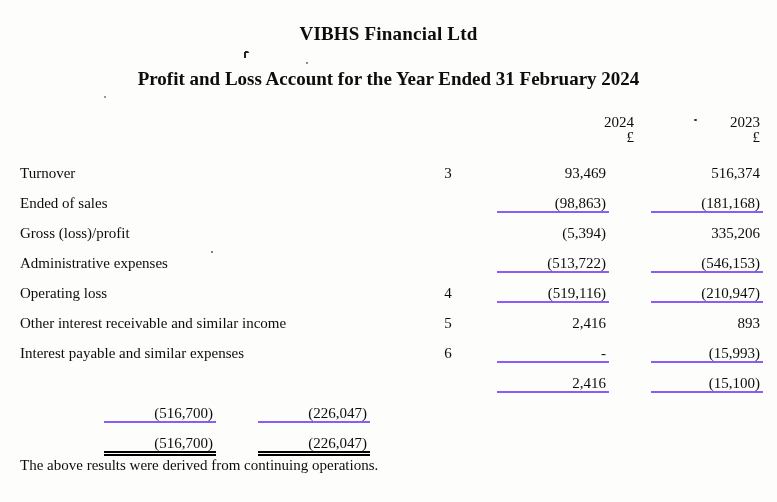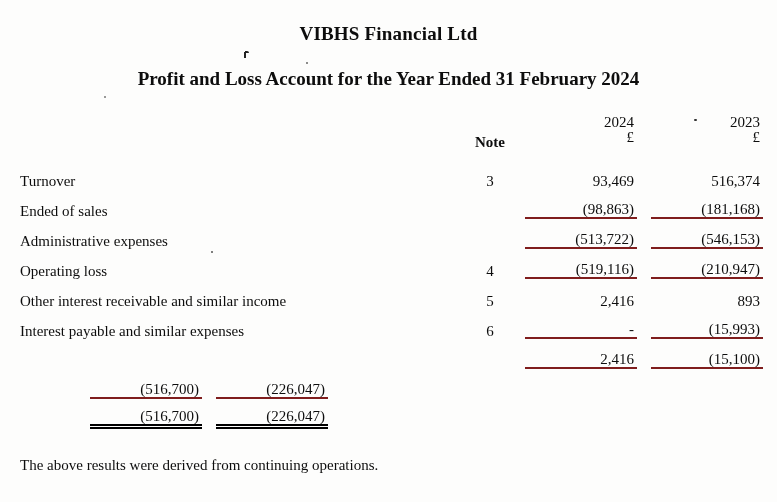--- a/index.html
+++ b/index.html
@@ -42,37 +42,38 @@
     width: 743px;
   }
   .header-row {
     display: flex;
     align-items: flex-start;
     height: 51px;
     box-sizing: border-box;
   }
   .row {
     display: flex;
-    align-items: flex-end;
+    align-items: flex-start;
     height: 30px;
     box-sizing: border-box;
     padding-top: 7px;
+    gap: 14px;
   }
   .c-label { flex: 1; font-size: 15px; line-height: 15px; }
   .c-note  { width: 70px; text-align: center; font-size: 15px; line-height: 15px; }
   .c-gap   { width: 14px; }
   .c-val   {
     width: 112px;
     text-align: right;
     font-size: 15px;
     line-height: 15px;
     padding-right: 3px;
     box-sizing: border-box;
   }
-  .u-single { border-bottom: 2px solid #7f1d1d; }
+  .u-single { border-bottom: 2px solid #8b5cf6; }
   .u-double { border-bottom: 5px double #000; }
 
   .h-note { font-weight: bold; padding-top: 27px; }
   .h-year { font-weight: normal; padding-top: 7px; }
   .h-year div { line-height: 15px; }
 
   
   .footnote {
     position: absolute;
     left: 20px;
@@ -125,21 +126,20 @@
   <span class="speck speck-b"></span>
   <span class="speck speck-c"></span>
   <span class="speck speck-d"></span>
 
   <div class="doc-title">Profit and Loss Account for the Year Ended 31 February 2024</div>
 
   <div class="pl-table">
 
     <div class="header-row">
       <div class="c-label"></div>
-      <div class="c-note h-note">Note</div>
       <div class="c-val h-year">
         <div>2024</div>
         <div>£</div>
       </div>
       <div class="c-gap"></div>
       <div class="c-val h-year">
         <div>2023</div>
         <div>£</div>
       </div>
     </div>
@@ -153,20 +153,27 @@
           <div class="c-val u-none">516,374</div>
         </div>
         <div class="row">
           <div class="c-label">Ended of sales</div>
           <div class="c-note"></div>
           <div class="c-val u-single">(98,863)</div>
           <div class="c-gap"></div>
           <div class="c-val u-single">(181,168)</div>
         </div>
         <div class="row">
+          <div class="c-label">Gross (loss)/profit</div>
+          <div class="c-note"></div>
+          <div class="c-val u-none">(5,394)</div>
+          <div class="c-gap"></div>
+          <div class="c-val u-none">335,206</div>
+        </div>
+        <div class="row">
           <div class="c-label">Administrative expenses</div>
           <div class="c-note"></div>
           <div class="c-val u-single">(513,722)</div>
           <div class="c-gap"></div>
           <div class="c-val u-single">(546,153)</div>
         </div>
         <div class="row">
           <div class="c-label">Operating loss</div>
           <div class="c-note">4</div>
           <div class="c-val u-single">(519,116)</div>

